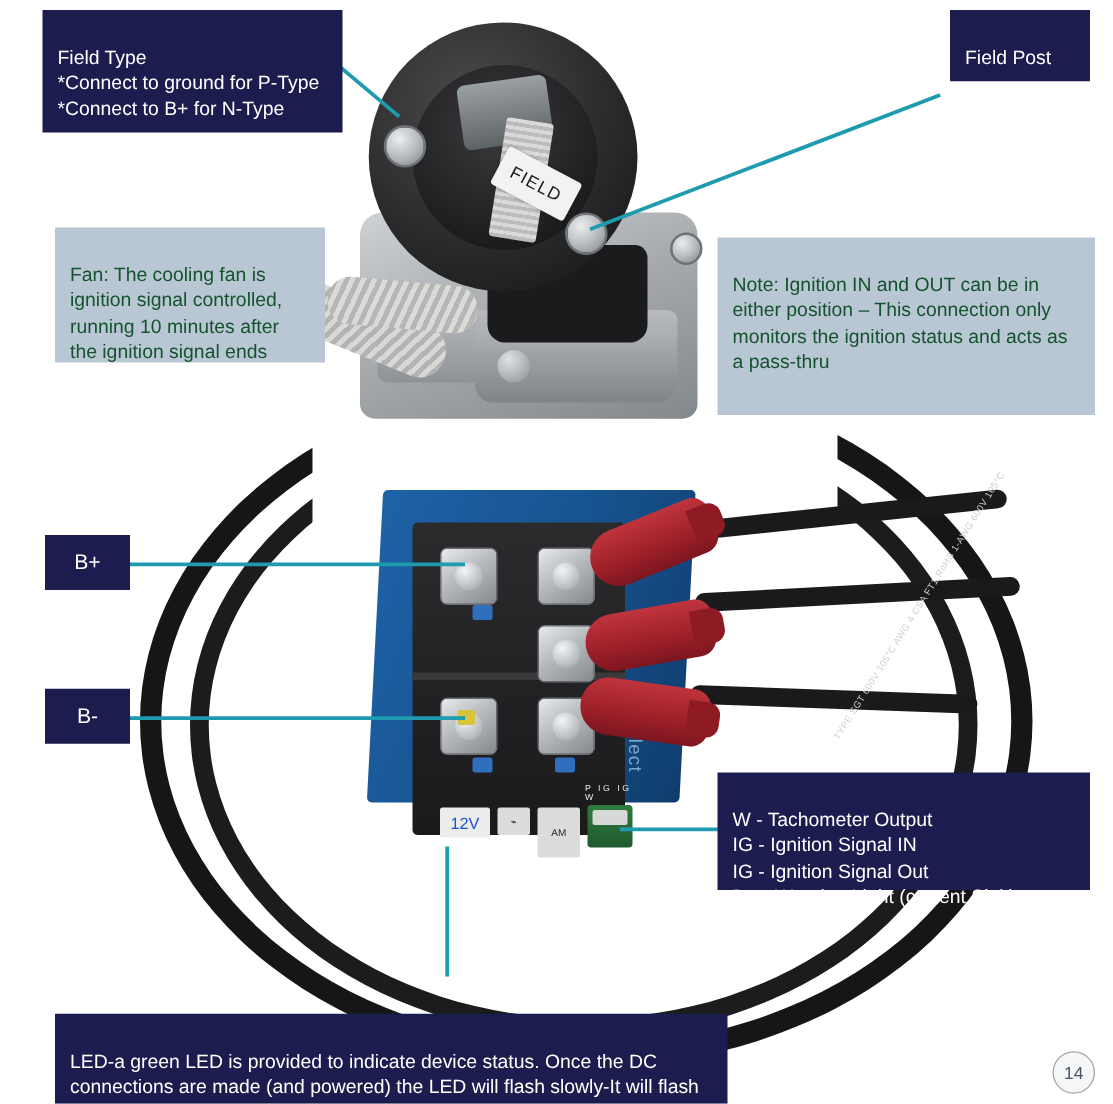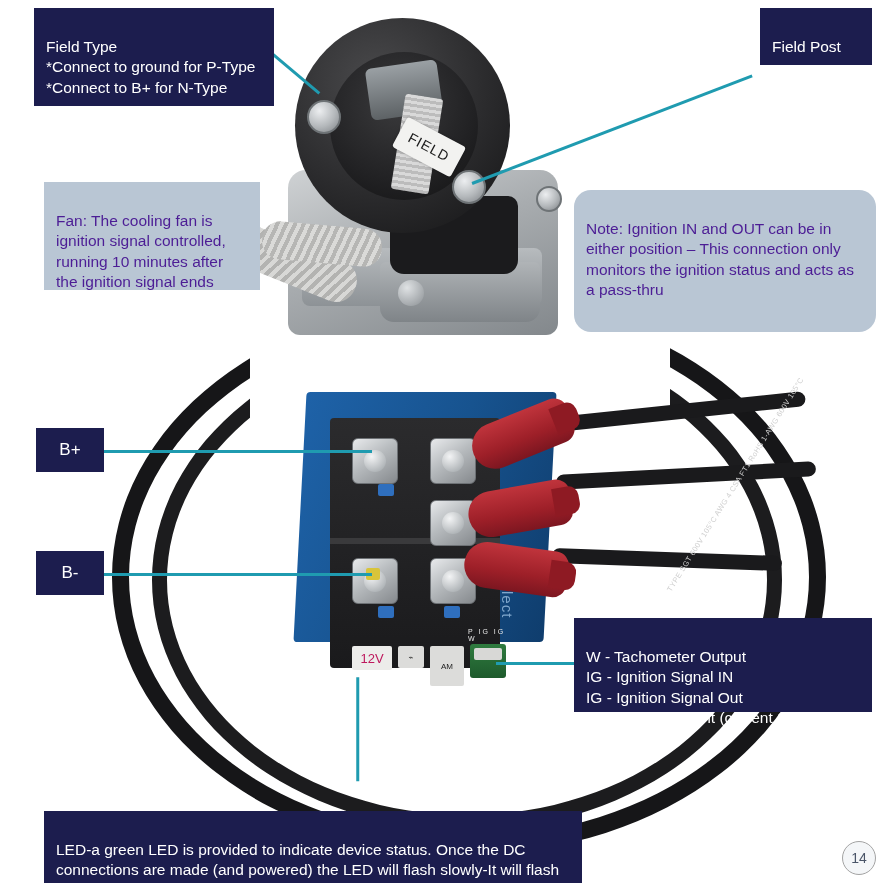--- a/index.html
+++ b/index.html
@@ -26,21 +26,21 @@
     font-size: 15.5px;
     line-height: 1.33;
     white-space: pre-line;
   }
   .callout.dark {
     background: #1c1d4e;
     color: #ffffff;
   }
   .callout.gray {
     background: #b9c6d4;
-    color: #4c1d95;
+    color: #14532d;
   }
 
   
   .line {
     position: absolute;
     background: #1f9bb0;
     transform-origin: 0 50%;
     height: 2.5px;
   }
 
@@ -344,21 +344,21 @@
 
   
   .label-12v {
     position: absolute;
     left: 352px;
     top: 646px;
     width: 40px;
     height: 24px;
     background: #ececea;
     border-radius: 2px;
-    color: #be185d;
+    color: #1d4ed8;
     font-size: 13px;
     display: flex;
     align-items: center;
     justify-content: center;
   }
   .small-label {
     position: absolute;
     background: #dcdcda;
     border-radius: 2px;
     color: #222;
@@ -468,21 +468,21 @@
   </div>
 
   <div class="callout dark" style="left:760px; top:8px; width:112px;">
     <span>Field Post</span>
   </div>
 
   <div class="callout gray" style="left:44px; top:182px; width:216px; height:108px;">
     <span>Fan: The cooling fan is ignition signal controlled, running 10 minutes after the ignition signal ends</span>
   </div>
 
-  <div class="callout gray" style="left:574px; top:190px; width:302px; height:142px;border-radius:17px;">
+  <div class="callout gray" style="left:574px; top:190px; width:302px; height:142px;">
     <span>Note: Ignition IN and OUT can be in either position – This connection only monitors the ignition status and acts as a pass-thru</span>
   </div>
 
   <div class="callout dark" style="left:36px; top:428px; width:68px; height:44px; display:flex; align-items:center; justify-content:center; font-size:17px;">
     <span>B+</span>
   </div>
 
   <div class="callout dark" style="left:36px; top:551px; width:68px; height:44px; display:flex; align-items:center; justify-content:center; font-size:17px;">
     <span>B-</span>
   </div>

